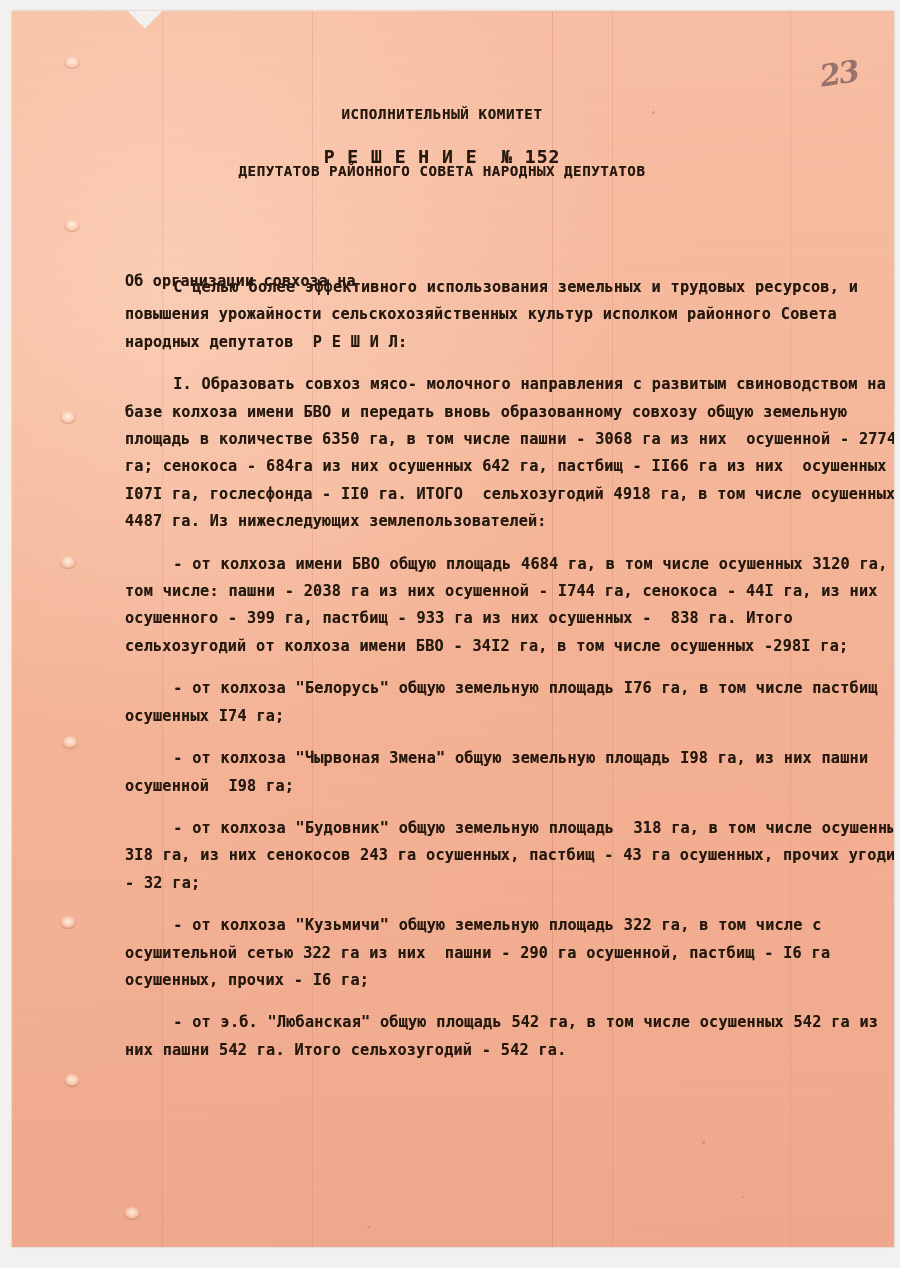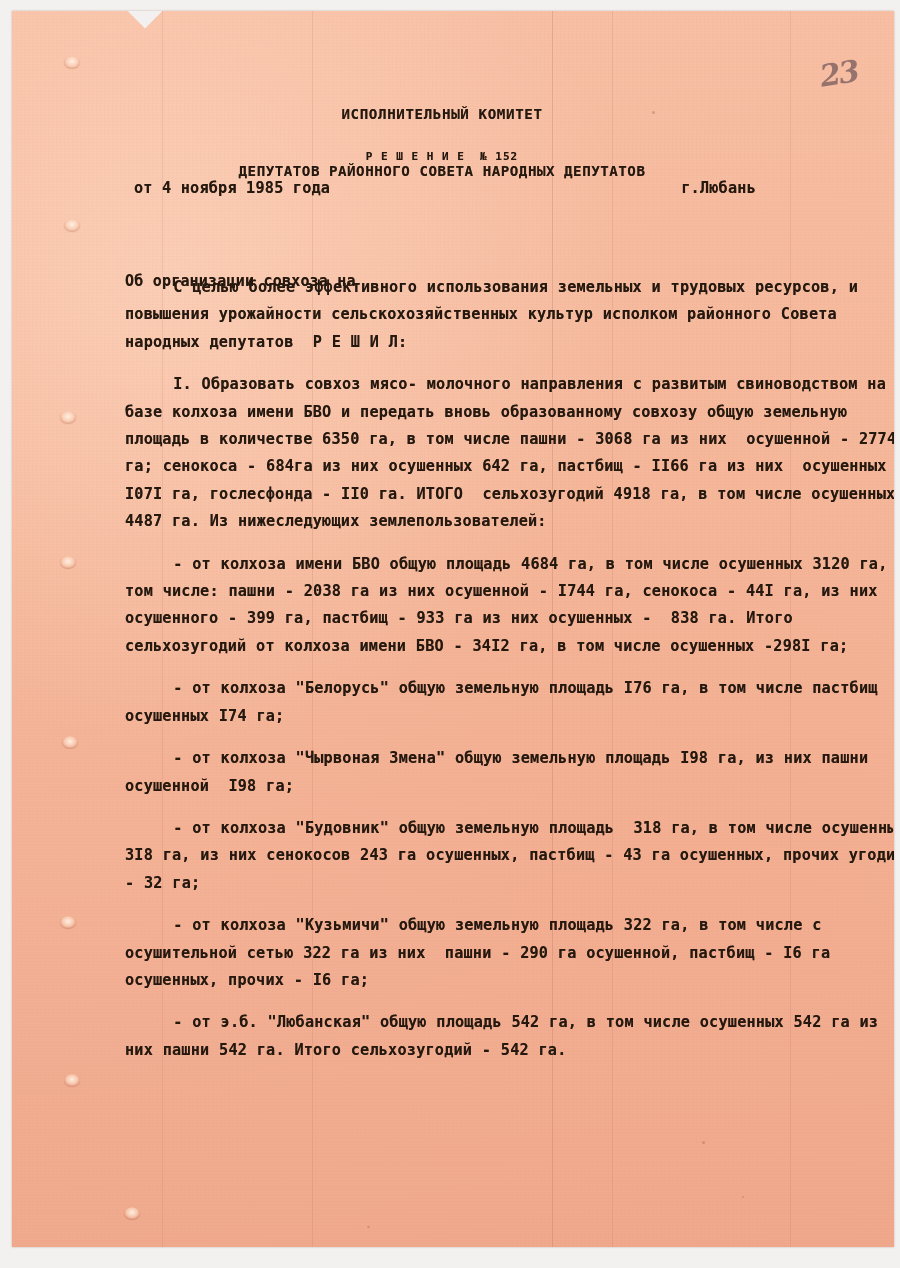--- a/index.html
+++ b/index.html
@@ -110,21 +110,21 @@
   .hdr {
     text-align: center;
     font-size: 14.2px;
     line-height: 19px;
     letter-spacing: .6px;
   }
   .hdr .l1 { display: block; }
   .hdr .l2 { display: block; letter-spacing: .5px; }
 
   .decision-line {
-    font-size: 11px;
+    font-size: 18px;
     letter-spacing: 1.0px;
   }
 
   .meta-row {
     display: flex;
     width: 622px;
     justify-content: space-between;
     font-size: 15.2px;
   }
 
@@ -192,24 +192,20 @@
 
     <div class="typed">
 
       <div class="block hdr" style="left:0; top:56px; width:860px;">
         <span class="l1">ИСПОЛНИТЕЛЬНЫЙ КОМИТЕТ</span>
         <span class="l2">ДЕПУТАТОВ РАЙОННОГО СОВЕТА НАРОДНЫХ ДЕПУТАТОВ</span>
       </div>
 
       <div class="block decision-line" style="left:0; top:132px; width:860px; text-align:center;">Р Е Ш Е Н И Е  № 152</div>
 
-      <div class="block meta-row" style="left:122px; top:164px;">
-        <span>от 4 ноября 1985 года</span>
-        <span>г.Любань</span>
-      </div>
 
       <div class="block subject" style="left:113px; top:215px;">
         <span style="display:block">Об организации совхоза на</span>
       </div>
 
       <div class="body-col">
         <p class="para">     С целью более эффективного использования земельных и трудовых ресурсов, и повышения урожайности сельскохозяйственных культур исполком районного Совета народных депутатов  Р Е Ш И Л:</p>
         <p class="para">     I. Образовать совхоз мясо- молочного направления с развитым свиноводством на базе колхоза имени БВО и передать вновь образованному совхозу общую земельную площадь в количестве 6350 га, в том числе пашни - 3068 га из них  осушенной - 2774 га; сенокоса - 684га из них осушенных 642 га, пастбищ - II66 га из них  осушенных - I07I га, гослесфонда - II0 га. ИТОГО  сельхозугодий 4918 га, в том числе осушенных - 4487 га. Из нижеследующих землепользователей:</p>
         <p class="para">     - от колхоза имени БВО общую площадь 4684 га, в том числе осушенных 3120 га, в том числе: пашни - 2038 га из них осушенной - I744 га, сенокоса - 44I га, из них осушенного - 399 га, пастбищ - 933 га из них осушенных -  838 га. Итого сельхозугодий от колхоза имени БВО - 34I2 га, в том числе осушенных -298I га;</p>
         <p class="para">     - от колхоза "Белорусь" общую земельную площадь I76 га, в том числе пастбищ осушенных I74 га;</p>

